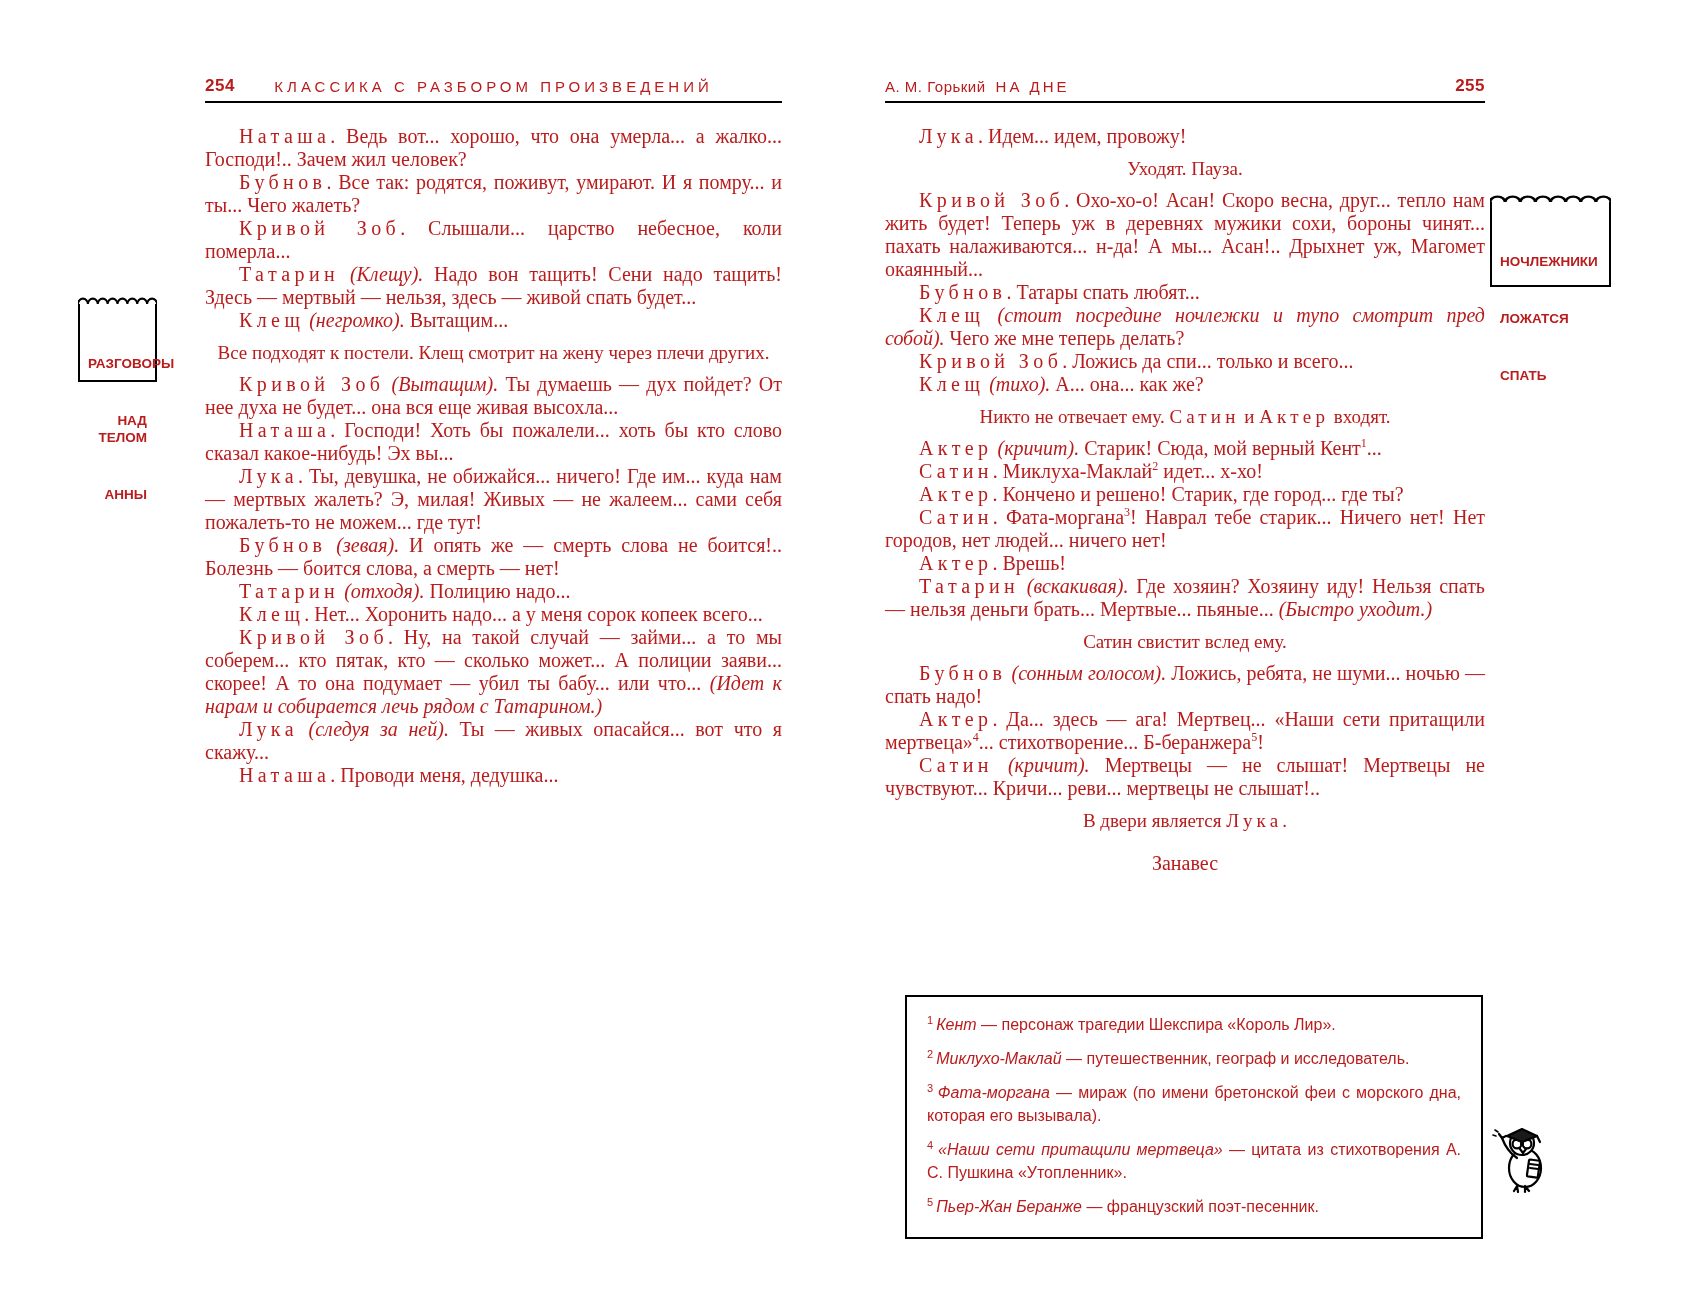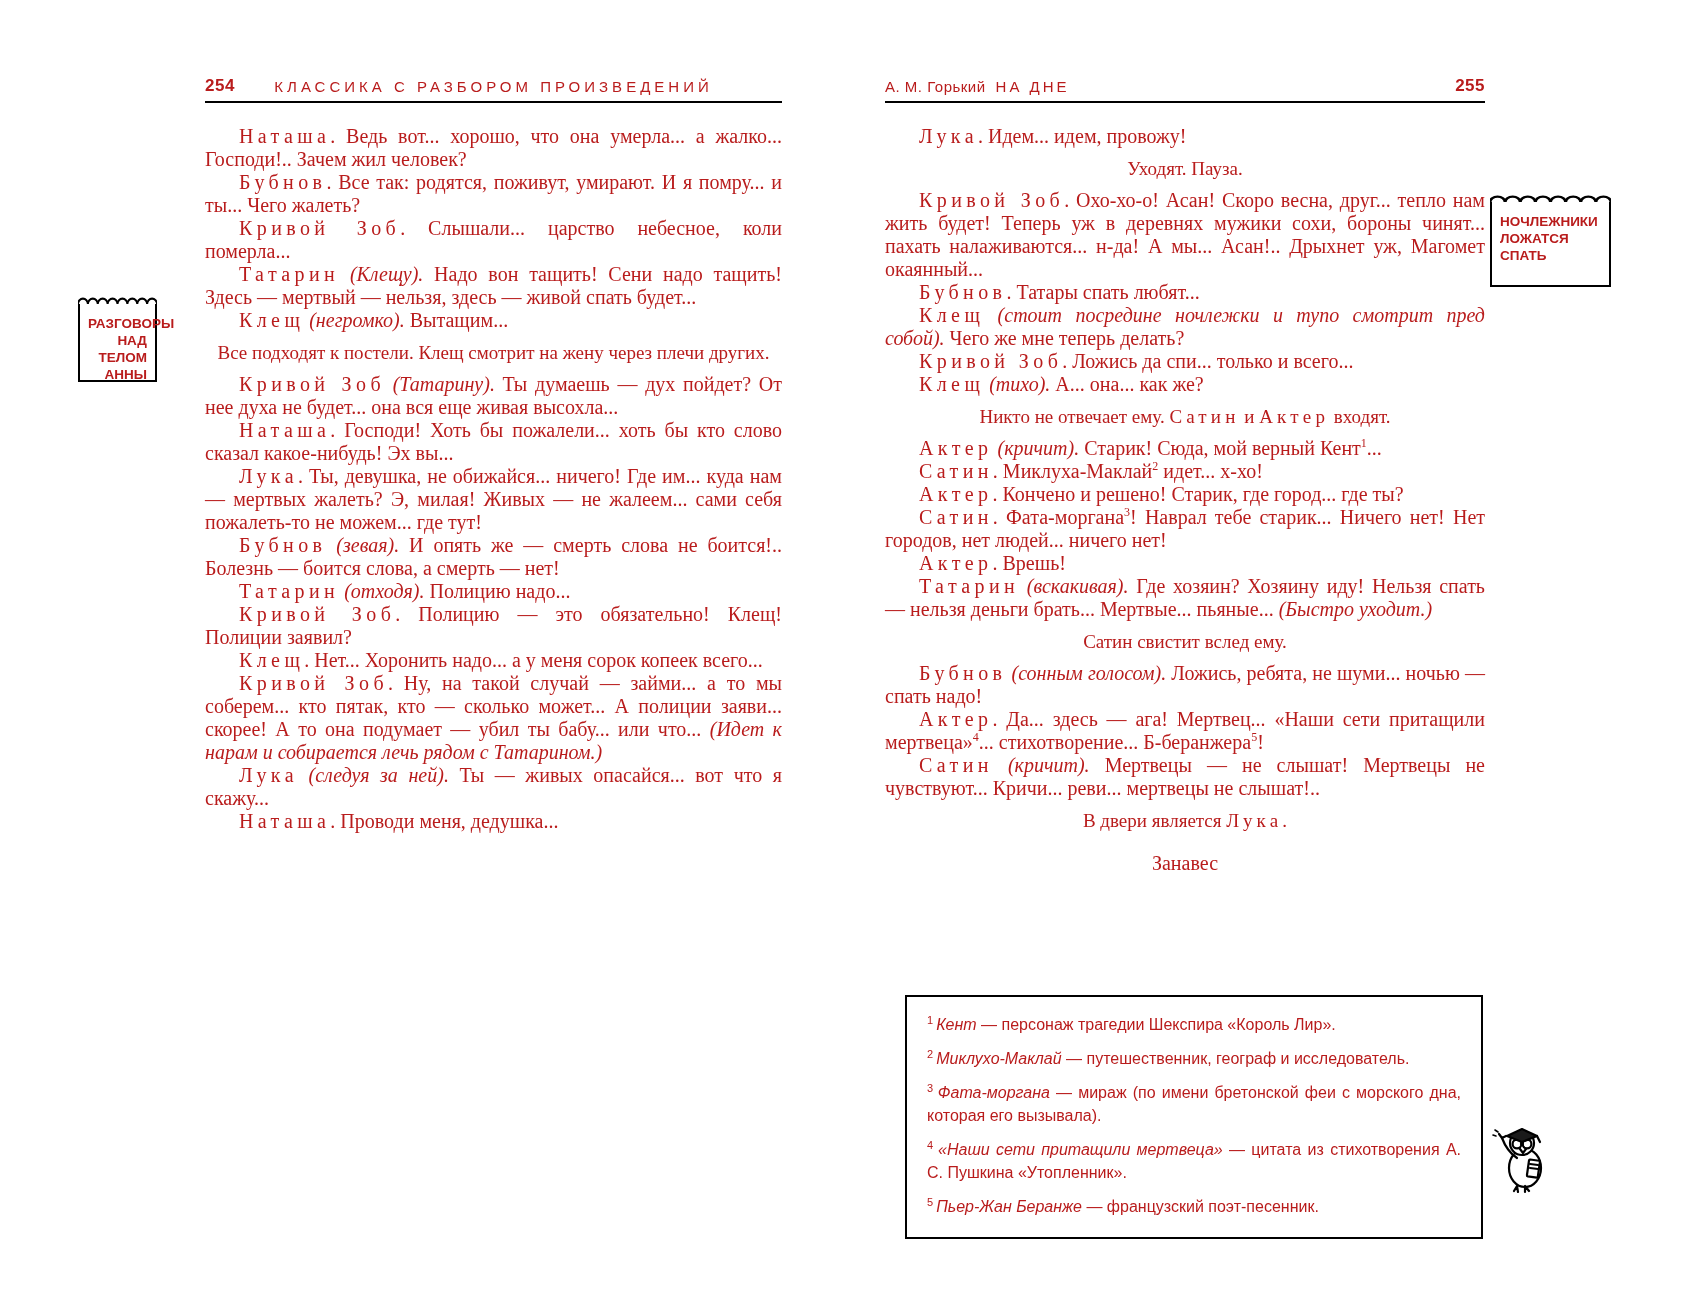--- a/index.html
+++ b/index.html
@@ -31,21 +31,21 @@
   .it{font-style:italic;}
   sup.fnref{font-size:12px;line-height:0;}
 
   
   .margin-note{position:absolute;background:#fff;border:2px solid #000;border-top:none;
                font-family:"Liberation Sans",sans-serif;font-weight:bold;font-size:13.5px;
                line-height:17px;padding:12px 8px 8px;box-sizing:border-box;}
   .margin-note .scallop{position:absolute;top:-7px;left:-2px;width:calc(100% + 4px);height:9px;}
   #note-left{left:78px;top:303px;width:79px;height:79px;text-align:right;}
   #note-right{left:1490px;top:201px;width:121px;height:86px;text-align:left;}
-  .note-line{display:block;}
+  .note-line{display:block;margin-top:40px;}
 
   
   #footnote-box{position:absolute;left:905px;top:995px;width:578px;box-sizing:border-box;
                 border:2px solid #000;background:#fff;padding:16px 20px 8px;
                 font-family:"Liberation Sans",sans-serif;font-size:16px;line-height:23px;}
   .fn{margin:0 0 11px;text-align:justify;}
   .fn sup{font-size:11px;line-height:0;}
   .fn-term{font-style:italic;}
 
   
@@ -61,26 +61,25 @@
       <span class="page-num">254</span>
       <span class="head-title-center">КЛАССИКА С РАЗБОРОМ ПРОИЗВЕДЕНИЙ</span>
     </div>
     <div class="text-col">
         <p class="dialog"><span class="sp">Наташа</span><span>. Ведь вот... хорошо, что она умерла... а жалко... Господи!.. Зачем жил человек?</span></p>
         <p class="dialog"><span class="sp">Бубнов</span><span>. Все так: родятся, поживут, умирают. И я помру... и ты... Чего жалеть?</span></p>
         <p class="dialog"><span class="sp">Кривой Зоб</span><span>. Слышали... царство небесное, коли померла...</span></p>
         <p class="dialog"><span class="sp">Татарин</span><span> </span><span class="it">(Клещу).</span><span> Надо вон тащить! Сени надо тащить! Здесь — мертвый — нельзя, здесь — живой спать будет...</span></p>
         <p class="dialog"><span class="sp">Клещ</span><span> </span><span class="it">(негромко).</span><span> Вытащим...</span></p>
         <p class="stage"><span>Все подходят к постели. Клещ смотрит на жену через плечи других.</span></p>
-        <p class="dialog"><span class="sp">Кривой Зоб</span><span> </span><span class="it">(Татарину).</span><span> Ты думаешь — дух пойдет? От нее духа не будет... она вся еще живая высохла...</span></p>
+        <p class="dialog"><span class="sp">Кривой Зоб</span><span> </span><span class="it">(Вытащим).</span><span> Ты думаешь — дух пойдет? От нее духа не будет... она вся еще живая высохла...</span></p>
         <p class="dialog"><span class="sp">Наташа</span><span>. Господи! Хоть бы пожалели... хоть бы кто слово сказал какое-нибудь! Эх вы...</span></p>
         <p class="dialog"><span class="sp">Лука</span><span>. Ты, девушка, не обижайся... ничего! Где им... куда нам — мертвых жалеть? Э, милая! Живых — не жалеем... сами себя пожалеть-то не можем... где тут!</span></p>
         <p class="dialog"><span class="sp">Бубнов</span><span> </span><span class="it">(зевая).</span><span> И опять же — смерть слова не боится!.. Болезнь — боится слова, а смерть — нет!</span></p>
         <p class="dialog"><span class="sp">Татарин</span><span> </span><span class="it">(отходя).</span><span> Полицию надо...</span></p>
-        <p class="dialog"><span class="sp">Кривой Зоб</span><span>. Полицию — это обязательно! Клещ! Полиции заявил?</span></p>
         <p class="dialog"><span class="sp">Клещ</span><span>. Нет... Хоронить надо... а у меня сорок копеек всего...</span></p>
         <p class="dialog"><span class="sp">Кривой Зоб</span><span>. Ну, на такой случай — займи... а то мы соберем... кто пятак, кто — сколько может... А полиции заяви... скорее! А то она подумает — убил ты бабу... или что... </span><span class="it">(Идет к нарам и собирается лечь рядом с Татарином.)</span></p>
         <p class="dialog"><span class="sp">Лука</span><span> </span><span class="it">(следуя за ней).</span><span> Ты — живых опасайся... вот что я скажу...</span></p>
         <p class="dialog"><span class="sp">Наташа</span><span>. Проводи меня, дедушка...</span></p>
       </div>
   </div>
 
   <div class="page" id="page-right">
     <div class="page-head">
       <span class="head-title-left"><span class="head-author">А. М. Горький</span><span class="head-work">НА ДНЕ</span></span>

